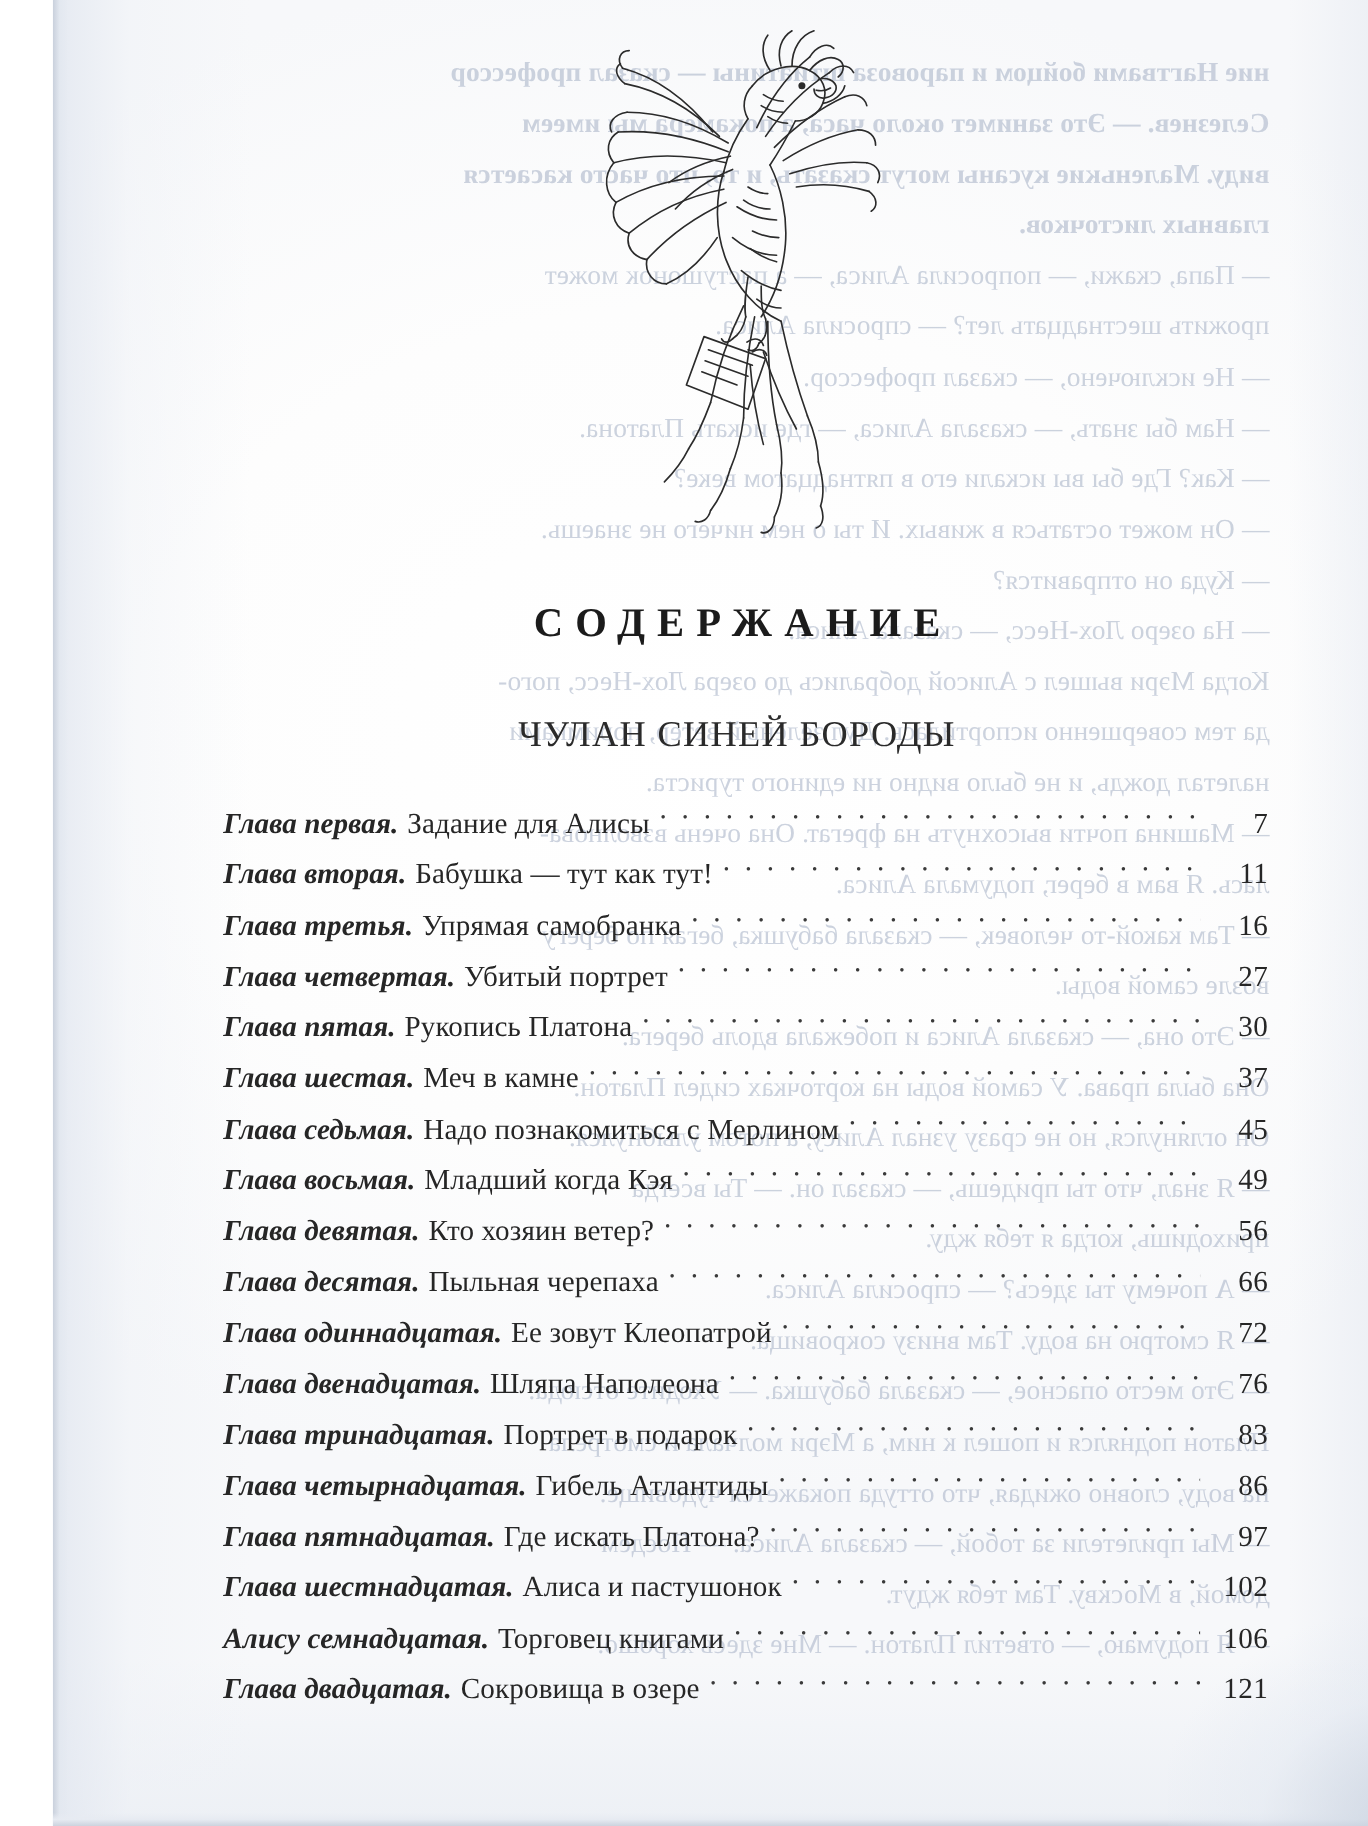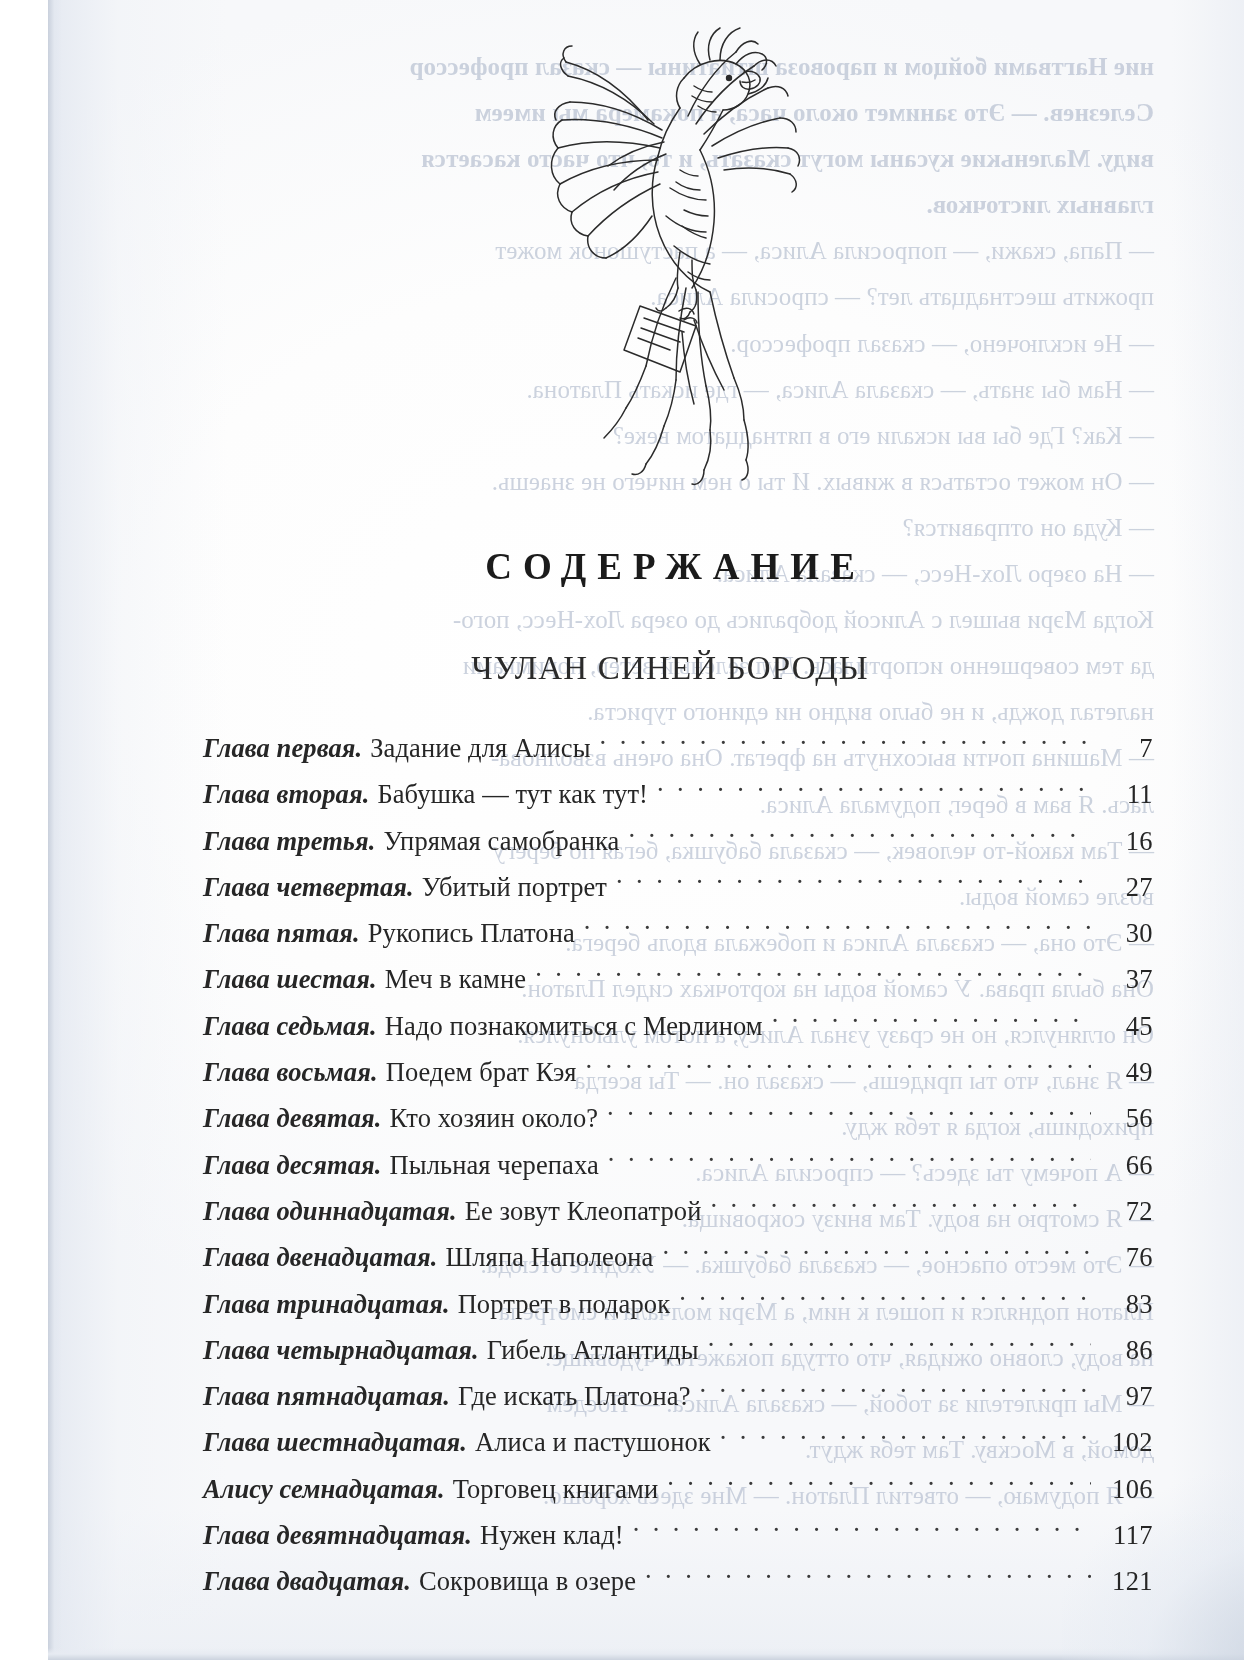--- a/index.html
+++ b/index.html
@@ -383,27 +383,27 @@
           <span class="toc-page">37</span>
         </div>
         <div class="toc-row">
           <span class="toc-label">Глава седьмая.</span>
           <span class="toc-name">Надо познакомиться с Мерлином</span>
           <span class="leaders"></span>
           <span class="toc-page">45</span>
         </div>
         <div class="toc-row">
           <span class="toc-label">Глава восьмая.</span>
-          <span class="toc-name">Поедем брат Кэя</span>
+          <span class="toc-name">Младший когда Кэя</span>
           <span class="leaders"></span>
           <span class="toc-page">49</span>
         </div>
         <div class="toc-row">
           <span class="toc-label">Глава девятая.</span>
-          <span class="toc-name">Кто хозяин около?</span>
+          <span class="toc-name">Кто хозяин ветер?</span>
           <span class="leaders"></span>
           <span class="toc-page">56</span>
         </div>
         <div class="toc-row">
           <span class="toc-label">Глава десятая.</span>
           <span class="toc-name">Пыльная черепаха</span>
           <span class="leaders"></span>
           <span class="toc-page">66</span>
         </div>
         <div class="toc-row">
@@ -442,26 +442,20 @@
           <span class="leaders"></span>
           <span class="toc-page">102</span>
         </div>
         <div class="toc-row">
           <span class="toc-label">Алису семнадцатая.</span>
           <span class="toc-name">Торговец книгами</span>
           <span class="leaders"></span>
           <span class="toc-page">106</span>
         </div>
         <div class="toc-row">
-          <span class="toc-label">Глава девятнадцатая.</span>
-          <span class="toc-name">Нужен клад!</span>
-          <span class="leaders"></span>
-          <span class="toc-page">117</span>
-        </div>
-        <div class="toc-row">
           <span class="toc-label">Глава двадцатая.</span>
           <span class="toc-name">Сокровища в озере</span>
           <span class="leaders"></span>
           <span class="toc-page">121</span>
         </div>
       </div>
 
     <div class="folio">376</div>
 
   </div>

